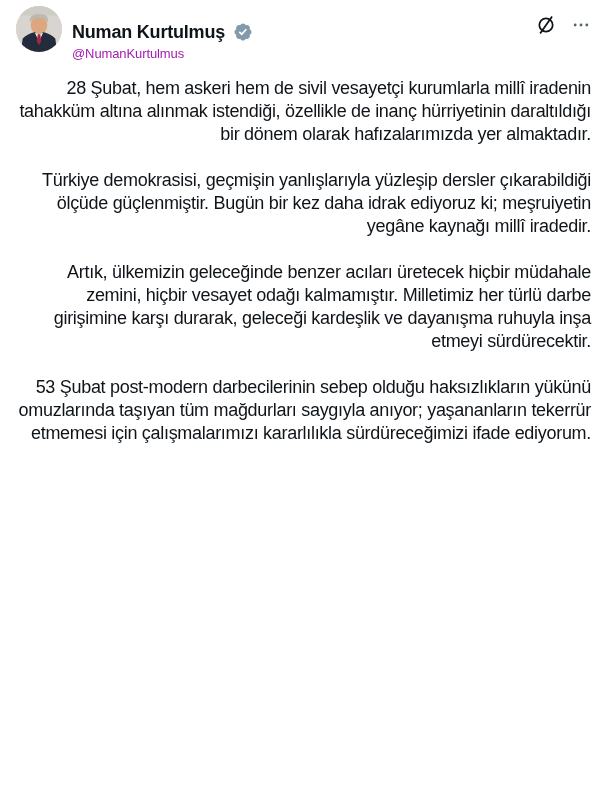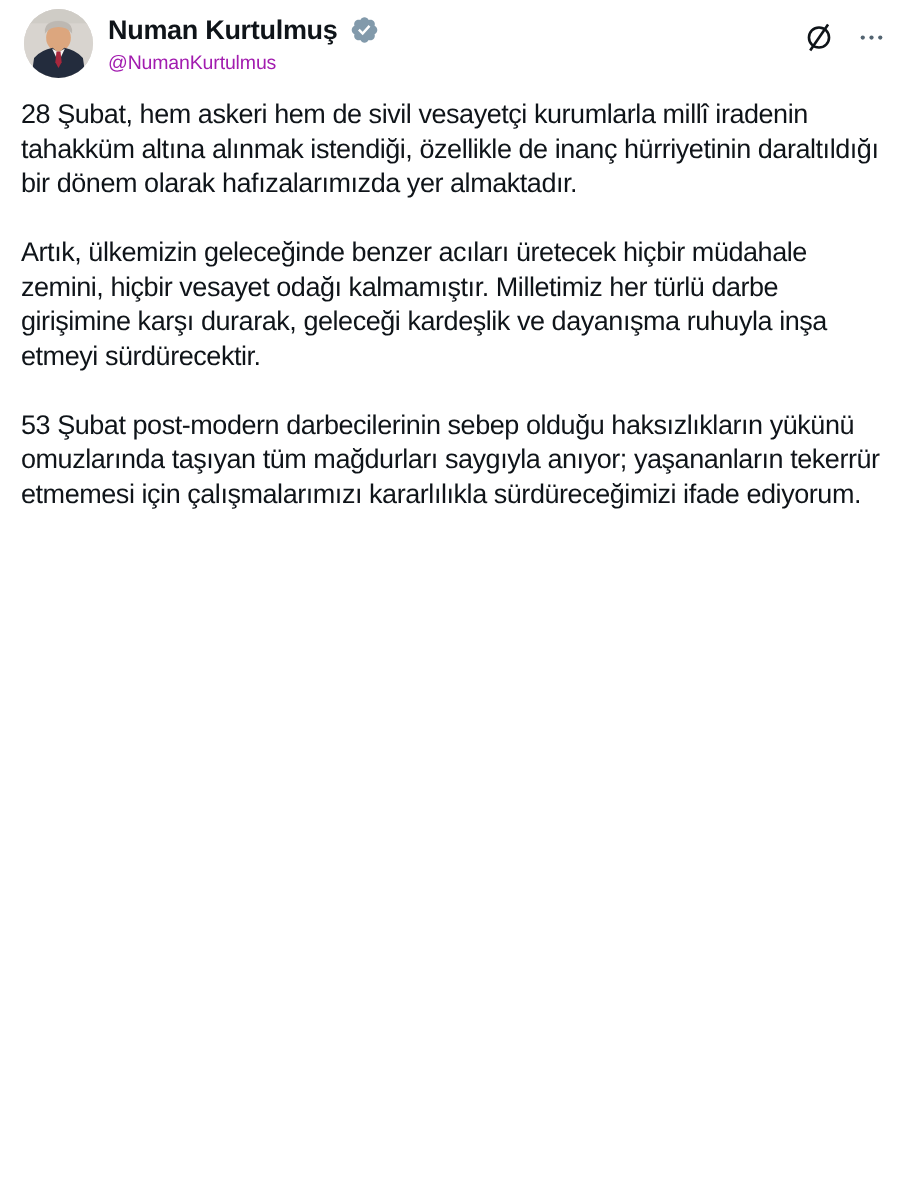--- a/index.html
+++ b/index.html
@@ -37,20 +37,21 @@
     margin-left: 10px;
     flex: 1 1 auto;
     min-width: 0;
     padding-top: 3px;
   }
   .name-row {
     display: flex;
     align-items: center;
     gap: 8px;
     line-height: 22px;
+    margin-top: 12px;
   }
   .display-name {
     font-size: 18px;
     font-weight: 700;
     color: #0f1419;
     letter-spacing: -0.2px;
     cursor: pointer;
   }
   .badge { width: 20px; height: 20px; flex: 0 0 20px; }
   .handle {
@@ -75,20 +76,21 @@
     display: flex;
     align-items: center;
     justify-content: center;
   }
   .grok-svg { width: 22px; height: 22px; }
   .dots-svg { width: 20px; height: 20px; }
   
   .tweet-text {
     margin-top: 13px;
     padding: 0 14px;
+    text-align: right;
   }
   .tweet-text p {
     margin: 0 0 23px 0;
     font-size: 18px;
     line-height: 23px;
     letter-spacing: -0.3px;
     color: #0f1419;
     white-space: normal;
   }
   .tweet-text p:last-child { margin-bottom: 0; }
@@ -135,17 +137,18 @@
           <circle cx="5" cy="12" r="1.7" fill="#536471"></circle>
           <circle cx="12" cy="12" r="1.7" fill="#536471"></circle>
           <circle cx="19" cy="12" r="1.7" fill="#536471"></circle>
         </svg>
       </button>
     </div>
   </header>
 
   <article class="tweet-text">
     <p>28 Şubat, hem askeri hem de sivil vesayetçi kurumlarla millî iradenin tahakküm altına alınmak istendiği, özellikle de inanç hürriyetinin daraltıldığı bir dönem olarak hafızalarımızda yer almaktadır.</p>
+    <p>Türkiye demokrasisi, geçmişin yanlışlarıyla yüzleşip dersler çıkarabildiği ölçüde güçlenmiştir. Bugün bir kez daha idrak ediyoruz ki; meşruiyetin yegâne kaynağı millî iradedir.</p>
     <p>Artık, ülkemizin geleceğinde benzer acıları üretecek hiçbir müdahale zemini, hiçbir vesayet odağı kalmamıştır. Milletimiz her türlü darbe girişimine karşı durarak, geleceği kardeşlik ve dayanışma ruhuyla inşa etmeyi sürdürecektir.</p>
     <p>53 Şubat post-modern darbecilerinin sebep olduğu haksızlıkların yükünü omuzlarında taşıyan tüm mağdurları saygıyla anıyor; yaşananların tekerrür etmemesi için çalışmalarımızı kararlılıkla sürdüreceğimizi ifade ediyorum.</p>
   </article>
 
 </div>
 
 </body></html>

